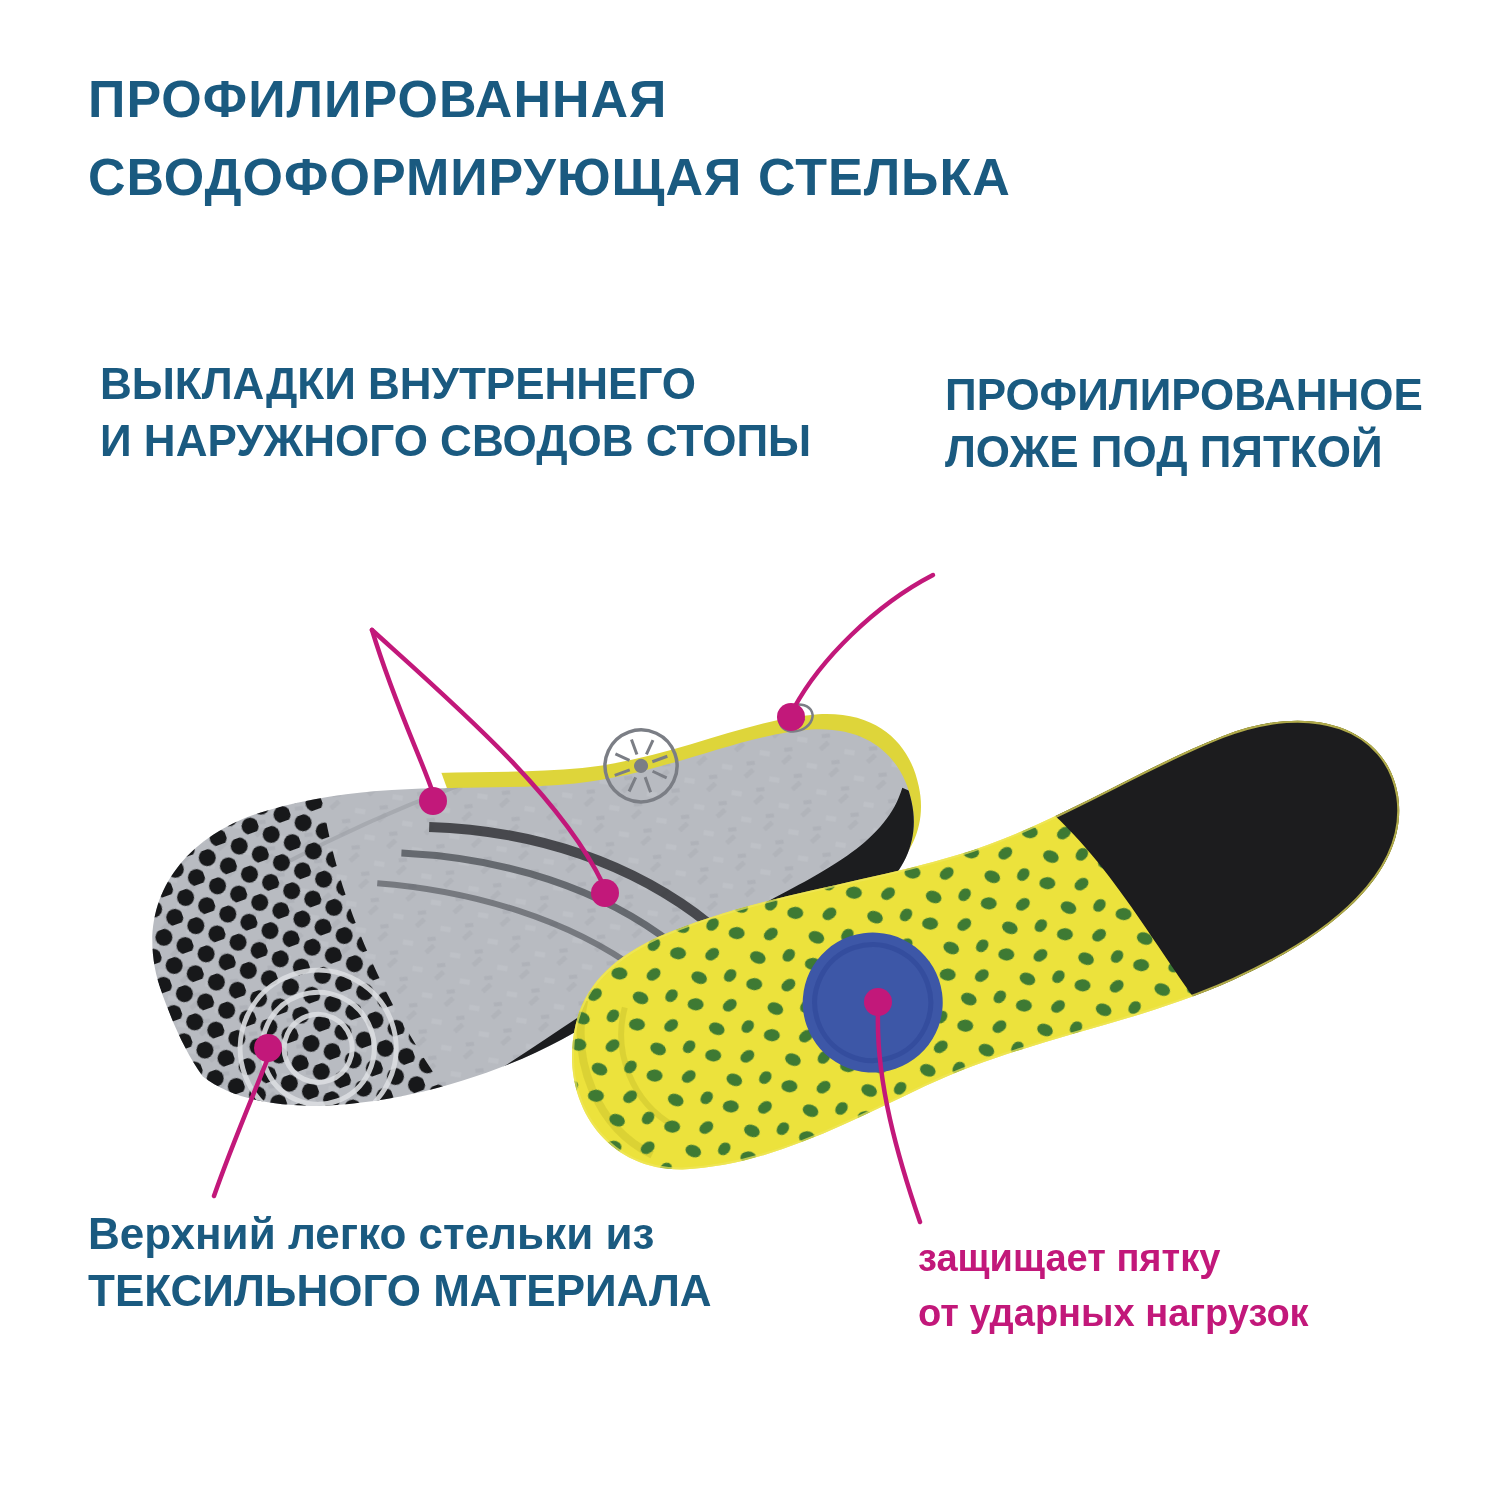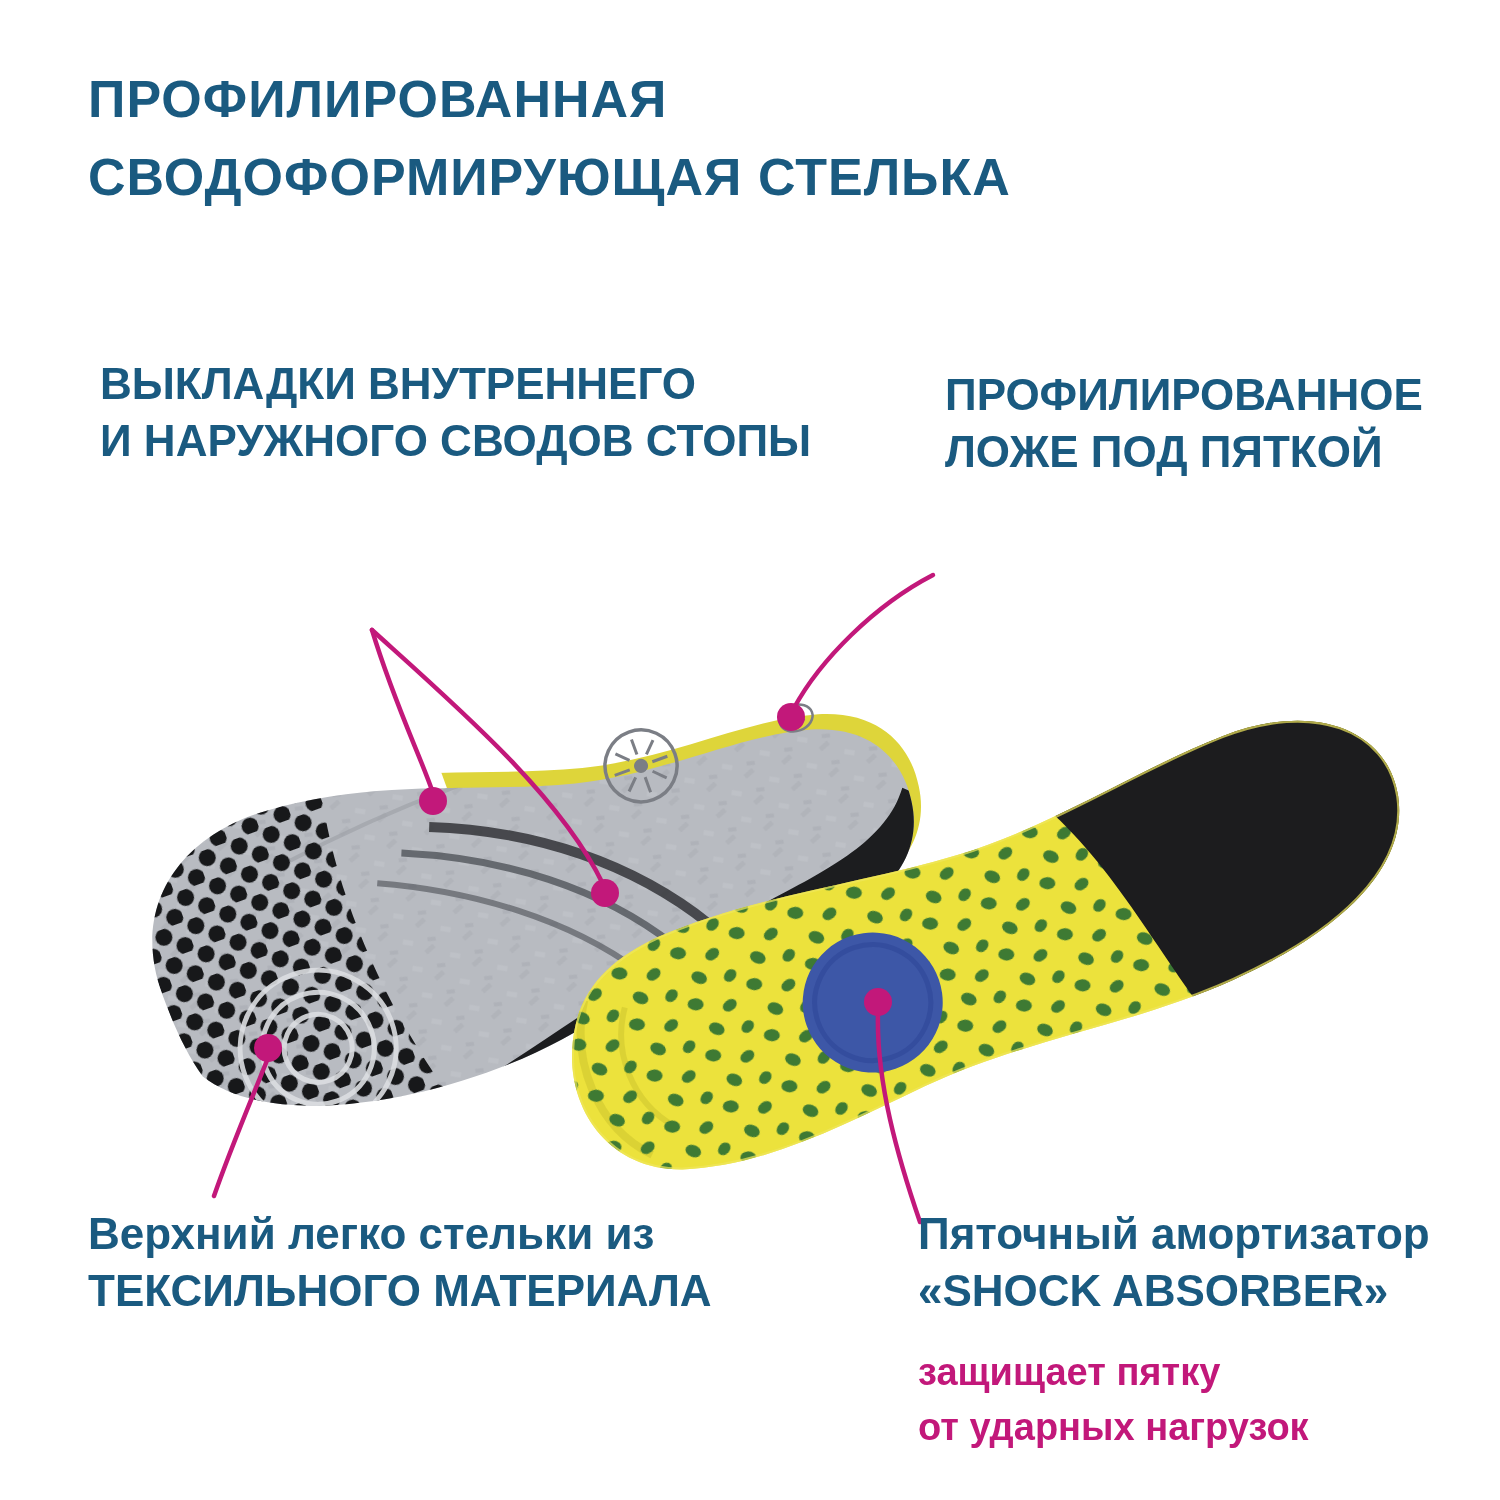--- a/index.html
+++ b/index.html
@@ -130,19 +130,17 @@
     <div class="t-heading">ПРОФИЛИРОВАННОЕ
 ЛОЖЕ ПОД ПЯТКОЙ</div>
   </div>
 
   <div class="blk blk-toplayer">
     <div class="t-heading">Верхний легко стельки из
 ТЕКСИЛЬНОГО МАТЕРИАЛА</div>
   </div>
 
   <div class="blk blk-shock">
-    <div class="t-heading">Пяточный амортизатор
-«SHOCK ABSORBER»</div>
     <div class="t-body">защищает пятку
 от ударных нагрузок</div>
   </div>
 
 </div>
 
 </body></html>

